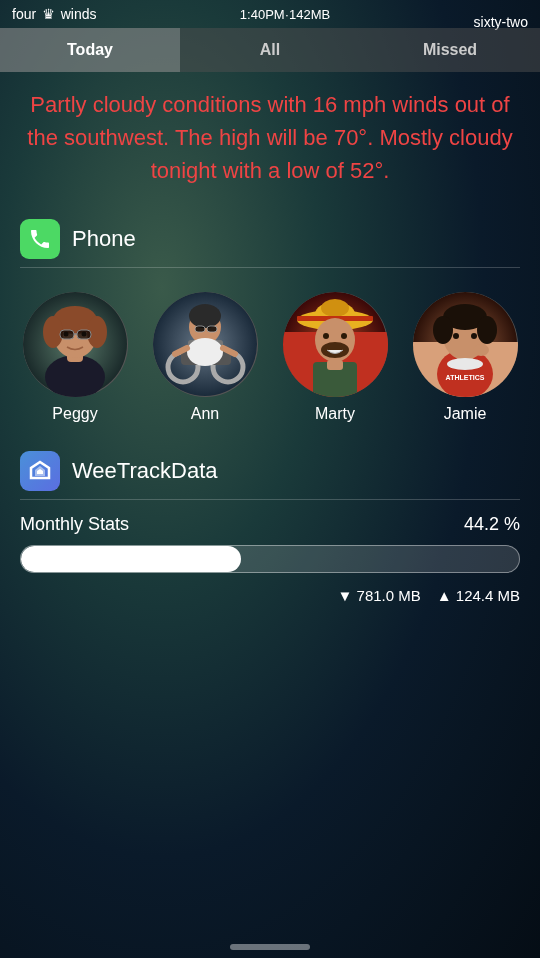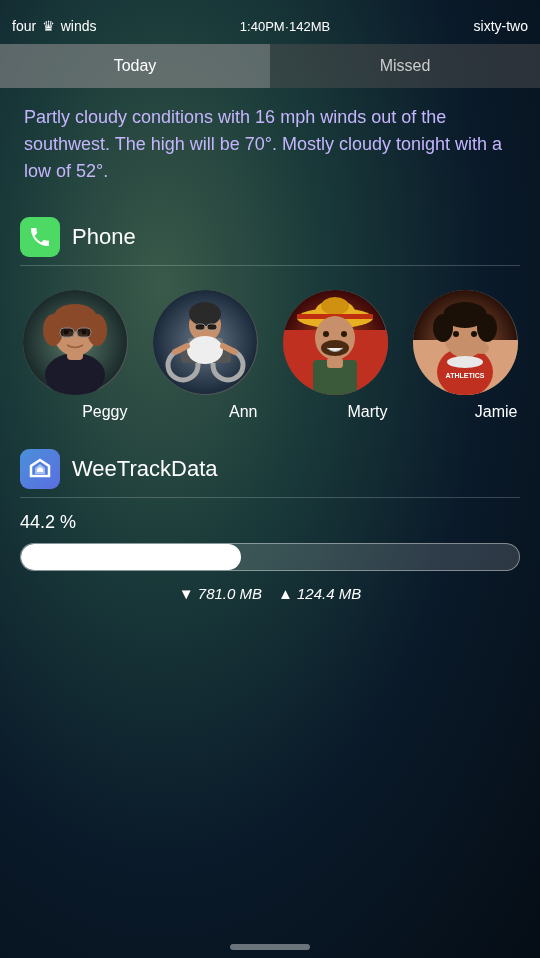--- a/index.html
+++ b/index.html
@@ -27,23 +27,23 @@
       width: 100%;
       height: 100%;
       display: flex;
       flex-direction: column;
     }
 
     
     .status-bar {
       display: flex;
       justify-content: space-between;
-      align-items: flex-end;
-      padding: 10px 12px;
-      height: 44px;
+      align-items: center;
+      padding: 4px 12px;
+      height: 28px;
     }
 
     .status-left {
       display: flex;
       align-items: center;
       gap: 6px;
       color: #fff;
       font-size: 14px;
       font-weight: 500;
     }
@@ -67,21 +67,21 @@
       margin: 0 0 0 0;
       height: 44px;
     }
 
     .tab {
       flex: 1;
       display: flex;
       align-items: center;
       justify-content: center;
       font-size: 16px;
-      font-weight: 400;
+      font-weight: 700;
       cursor: pointer;
       color: #ccc;
       background: rgba(80,80,80,0.5);
       border: none;
     }
 
     .tab.active {
       background: rgba(140,140,140,0.6);
       color: #fff;
     }
@@ -105,24 +105,25 @@
       vertical-align: super;
       line-height: 0;
     }
 
     
     .weather-section {
       padding: 16px 24px 24px 24px;
     }
 
     .weather-text {
-      font-size: 18px;
-      font-weight: 300;
-      color: #c4b5fd;
+      font-size: 22px;
+      font-weight: 300;
+      color: #ef4444;
       line-height: 1.5;
+      text-align: center;
     }
 
     
     .section {
       padding: 0 20px;
       margin-bottom: 6px;
     }
 
     .section-header {
       display: flex;
@@ -163,21 +164,21 @@
       display: flex;
       flex-direction: row;
       justify-content: space-around;
       align-items: center;
       padding: 18px 10px 10px 10px;
     }
 
     .contact-item {
       display: flex;
       flex-direction: column;
-      align-items: flex-end;
+      align-items: center;
       gap: 8px;
       cursor: pointer;
     }
 
     .contact-avatar {
       width: 105px;
       height: 105px;
       border-radius: 50%;
       overflow: hidden;
       display: flex;
@@ -228,24 +229,23 @@
     }
 
     .progress-bar-fill {
       height: 100%;
       background: #fff;
       border-radius: 14px;
     }
 
     .data-stats-row {
       display: flex;
-      justify-content: center;
+      justify-content: flex-end;
       align-items: center;
       padding: 0 0 8px 0;
-      font-style: italic;
     }
 
     .data-left {
       display: flex;
       align-items: center;
       gap: 16px;
       color: #fff;
       font-size: 15px;
       font-weight: 300;
     }
@@ -298,20 +298,21 @@
       <span>four</span>
       <span>♛</span>
       <span>winds</span>
     </div>
     <div class="status-center">1:40PM·142MB</div>
     <div class="status-right">sixty-two</div>
   </div>
 
   <div class="tab-bar">
     <button class="tab active">Today</button>
+    <button class="tab">All</button>
     <button class="tab">Missed</button>
   </div>
 
 
   <div class="weather-section">
     <div class="weather-text">Partly cloudy conditions with 16 mph winds out of the southwest. The high will be 70°. Mostly cloudy tonight with a low of 52°.</div>
   </div>
 
   <div class="section">
     <div class="section-header">
@@ -473,20 +474,21 @@
         <svg width="26" height="26" viewBox="0 0 26 26">
           <polygon points="13,4 22,10 22,20 4,20 4,10" fill="none" stroke="white" stroke-width="2.5"></polygon>
           <polygon points="13,8 18,12 18,18 8,18 8,12" fill="white" opacity="0.5"></polygon>
           <polygon points="13,11 16,13 16,16 10,16 10,13" fill="white"></polygon>
         </svg>
       </div>
       <span class="section-title">WeeTrackData</span>
     </div>
 
     <div class="stats-row">
+      <span class="stats-label">Monthly Stats</span>
       <span class="stats-value">44.2 %</span>
     </div>
 
     <div class="progress-bar-container">
       <div class="progress-bar-fill" style="width: 44.2%"></div>
     </div>
 
     <div class="data-stats-row">
       <div class="data-left">
         <span class="data-down">▼  781.0 MB</span>

